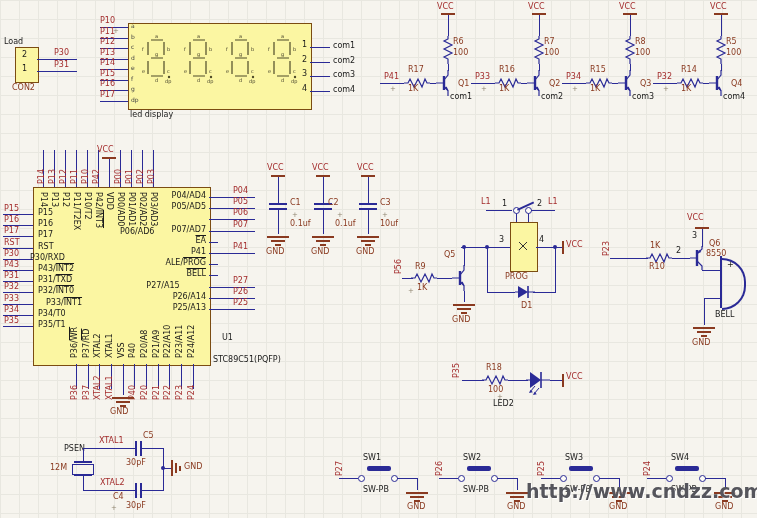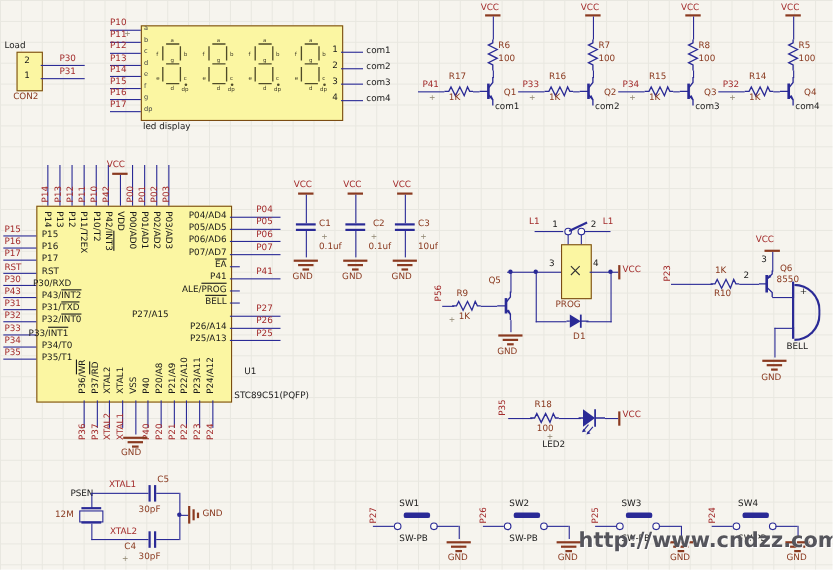--- a/index.html
+++ b/index.html
@@ -301,50 +301,50 @@
     <div class="wh" style="left:3px;top:270px;width:30px"></div>
     <div class="t bk" style="left:38px;top:265px"><span>P43/</span><span class="ov">INT2</span></div>
   <div class="t nl" style="left:4px;top:272px">P31</div>
     <div class="wh" style="left:3px;top:281px;width:30px"></div>
     <div class="t bk" style="left:38px;top:276px"><span>P31/</span><span class="ov">TXD</span></div>
   <div class="t nl" style="left:4px;top:283px">P32</div>
     <div class="wh" style="left:3px;top:292px;width:30px"></div>
     <div class="t bk" style="left:38px;top:287px"><span>P32/</span><span class="ov">INT0</span></div>
   <div class="t nl" style="left:4px;top:295px">P33</div>
     <div class="wh" style="left:3px;top:304px;width:30px"></div>
-    <div class="t bk" style="left:26px;top:299px"><span>P33/</span><span class="ov">INT1</span></div>
+    <div class="t bk" style="left:46px;top:299px"><span>P33/</span><span class="ov">INT1</span></div>
   <div class="t nl" style="left:4px;top:306px">P34</div>
     <div class="wh" style="left:3px;top:315px;width:30px"></div>
     <div class="t bk" style="left:38px;top:310px"><span>P34/T0</span></div>
   <div class="t nl" style="left:4px;top:317px">P35</div>
     <div class="wh" style="left:3px;top:326px;width:30px"></div>
     <div class="t bk" style="left:38px;top:321px"><span>P35/T1</span></div>
 
   <div class="t bk" style="left:120px;top:192px;width:86px;text-align:right"><span>P04/AD4</span></div>
     <div class="wh" style="left:209px;top:197px;width:46px"></div>
     <div class="t nl" style="left:233px;top:187px">P04</div>
   <div class="t bk" style="left:120px;top:203px;width:86px;text-align:right"><span>P05/AD5</span></div>
     <div class="wh" style="left:209px;top:208px;width:46px"></div>
     <div class="t nl" style="left:233px;top:198px">P05</div>
-  <div class="t bk" style="left:120px;top:214px;width:86px;text-align:right"><span>P06/AD6</span></div>
+  <div class="t bk" style="left:120px;top:228px;width:86px;"><span>P06/AD6</span></div>
     <div class="wh" style="left:209px;top:219px;width:46px"></div>
     <div class="t nl" style="left:233px;top:209px">P06</div>
   <div class="t bk" style="left:120px;top:226px;width:86px;text-align:right"><span>P07/AD7</span></div>
     <div class="wh" style="left:209px;top:231px;width:46px"></div>
     <div class="t nl" style="left:233px;top:221px">P07</div>
   <div class="t bk" style="left:120px;top:237px;width:86px;text-align:right"><span class="ov">EA</span></div>
     <div class="wh" style="left:209px;top:242px;width:9px"></div>
   <div class="t bk" style="left:120px;top:248px;width:86px;text-align:right"><span>P41</span></div>
     <div class="wh" style="left:209px;top:253px;width:46px"></div>
     <div class="t nl" style="left:233px;top:243px">P41</div>
   <div class="t bk" style="left:120px;top:259px;width:86px;text-align:right"><span>ALE/</span><span class="ov">PROG</span></div>
     <div class="wh" style="left:209px;top:264px;width:9px"></div>
   <div class="t bk" style="left:120px;top:270px;width:86px;text-align:right"><span class="ov">BELL</span></div>
     <div class="wh" style="left:209px;top:275px;width:9px"></div>
-  <div class="t bk" style="left:120px;top:282px;width:86px;text-align:left"><span>P27/A15</span></div>
+  <div class="t bk" style="left:120px;top:282px;width:86px;text-align:center"><span>P27/A15</span></div>
     <div class="wh" style="left:209px;top:287px;width:46px"></div>
     <div class="t nl" style="left:233px;top:277px">P27</div>
   <div class="t bk" style="left:120px;top:293px;width:86px;text-align:right"><span>P26/A14</span></div>
     <div class="wh" style="left:209px;top:298px;width:46px"></div>
     <div class="t nl" style="left:233px;top:288px">P26</div>
   <div class="t bk" style="left:120px;top:304px;width:86px;text-align:right"><span>P25/A13</span></div>
     <div class="wh" style="left:209px;top:309px;width:46px"></div>
     <div class="t nl" style="left:233px;top:299px">P25</div>
 
   <div class="wv" style="left:76px;top:364px;height:25px"></div>
@@ -400,21 +400,21 @@
   <div class="t rf" style="left:290px;top:220px">0.1uf</div>
   <div class="gb" style="left:267px;top:236px;width:22px"></div>
     <div class="gb" style="left:271px;top:240px;width:14px"></div>
     <div class="gb" style="left:275px;top:244px;width:6px"></div>
   <div class="t rf" style="left:266px;top:248px">GND</div>
   <div class="t nl" style="left:312px;top:164px">VCC</div>
     <div class="pb" style="left:316px;top:175px;width:14px;height:2px"></div>
   <div class="wv" style="left:323px;top:177px;height:26px"></div>
   <div class="pb" style="left:314px;top:203px;width:18px;height:2px;background:#2a2a96"></div>
   <div class="pb" style="left:314px;top:208px;width:18px;height:2px;background:#2a2a96"></div>
-  <div class="t rf" style="left:339px;top:199px">C2</div>
+  <div class="t rf" style="left:328px;top:199px">C2</div>
   <div class="t xm" style="left:337px;top:212px">+</div>
   <div class="wv" style="left:323px;top:210px;height:24px"></div>
   <div class="t rf" style="left:335px;top:220px">0.1uf</div>
   <div class="gb" style="left:312px;top:236px;width:22px"></div>
     <div class="gb" style="left:316px;top:240px;width:14px"></div>
     <div class="gb" style="left:320px;top:244px;width:6px"></div>
   <div class="t rf" style="left:311px;top:248px">GND</div>
   <div class="t nl" style="left:357px;top:164px">VCC</div>
     <div class="pb" style="left:361px;top:175px;width:14px;height:2px"></div>
   <div class="wv" style="left:368px;top:177px;height:26px"></div>

